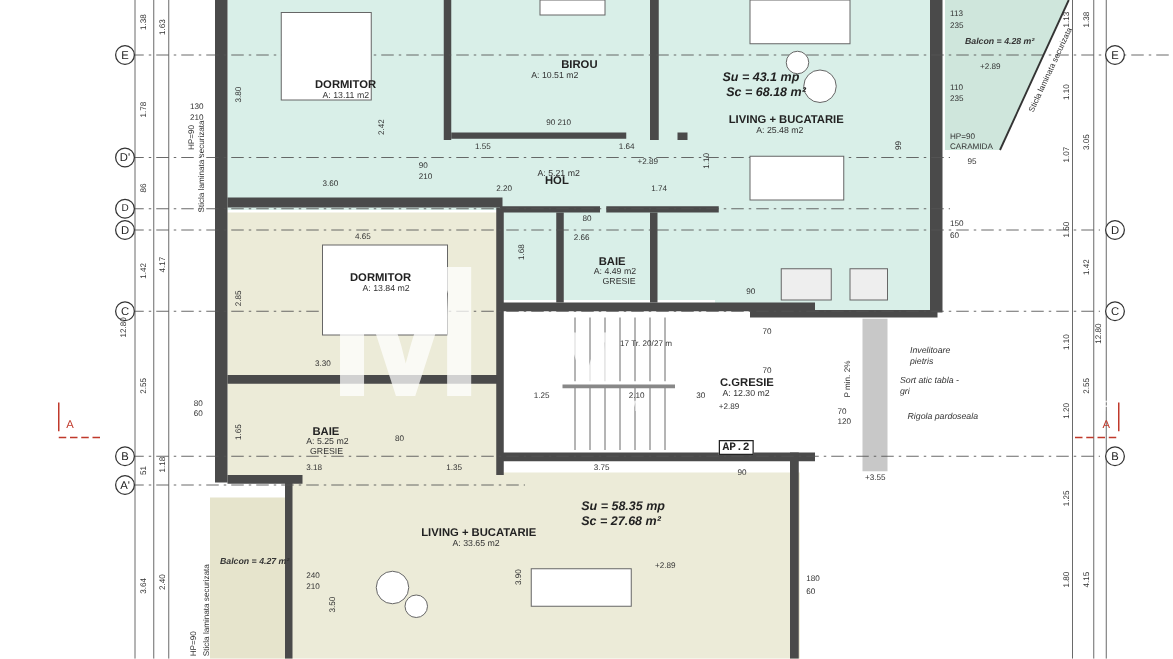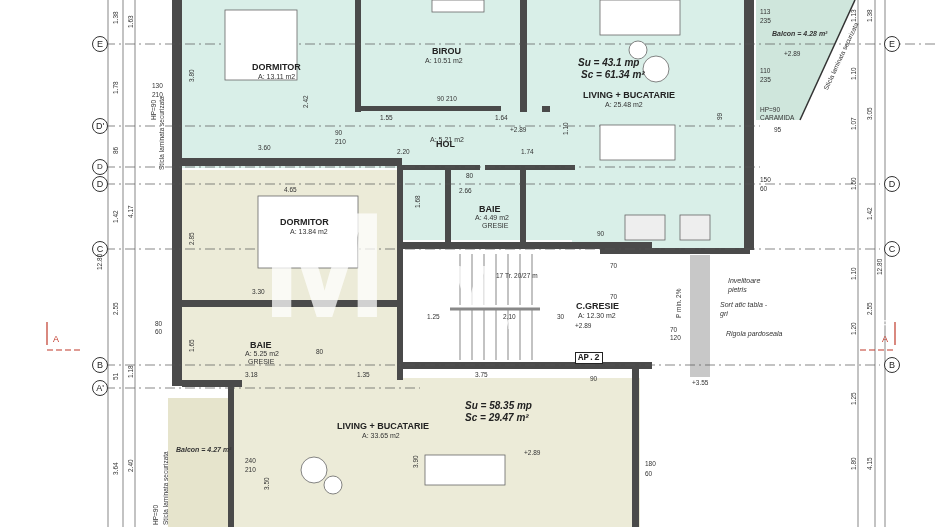--- a/index.html
+++ b/index.html
@@ -139,50 +139,50 @@
 <div class="grid-label" style="left:884px; top:176px;">D</div>
 <div class="grid-label" style="left:884px; top:241px;">C</div>
 <div class="grid-label" style="left:884px; top:357px;">B</div>
 
 <div class="sec-label" style="left:53px; top:334px;">A</div>
 <div class="sec-label" style="left:882px; top:334px;">A</div>
 
 <div class="room-name" style="left:252px; top:62px;">DORMITOR</div>
 <div class="room-area" style="left:258px; top:73px;">A: 13.11 m2</div>
 
-<div class="room-name" style="left:432px; top:46px;">BIROU</div>
+<div class="room-name" style="left:449px; top:46px;">BIROU</div>
 <div class="room-area" style="left:425px; top:57px;">A: 10.51 m2</div>
 
 <div class="room-name" style="left:436px; top:139px;">HOL</div>
 <div class="room-area" style="left:430px; top:136px;">A: 5.21 m2</div>
 
 <div class="room-name" style="left:479px; top:204px;">BAIE</div>
 <div class="room-area" style="left:475px; top:214px;">A: 4.49 m2</div>
 <div class="room-area" style="left:482px; top:222px;">GRESIE</div>
 
 <div class="su" style="left:578px; top:57px;">Su = 43.1 mp</div>
-<div class="su" style="left:581px; top:69px;">Sc = 61.34 m²</div>
+<div class="su" style="left:581px; top:69px;">Sc = 68.18 m²</div>
 <div class="room-name" style="left:583px; top:90px;">LIVING + BUCATARIE</div>
 <div class="room-area" style="left:605px; top:101px;">A: 25.48 m2</div>
 
 <div class="note" style="left:772px; top:30px; font-weight:bold;">Balcon = 4.28 m²</div>
 <div class="dim" style="left:784px; top:50px;">+2.89</div>
 <div class="dim" style="left:760px; top:106px;">HP=90</div>
 <div class="dim" style="left:760px; top:114px;">CARAMIDA</div>
 <div class="notev" style="left:822px; top:88px; transform:rotate(-65deg);">Sticla laminata securizata</div>
 
 <div class="room-name" style="left:280px; top:217px;">DORMITOR</div>
 <div class="room-area" style="left:290px; top:228px;">A: 13.84 m2</div>
 
 <div class="room-name" style="left:250px; top:340px;">BAIE</div>
 <div class="room-area" style="left:245px; top:350px;">A: 5.25 m2</div>
 <div class="room-area" style="left:248px; top:358px;">GRESIE</div>
 
 <div class="su" style="left:465px; top:400px;">Su = 58.35 mp</div>
-<div class="su" style="left:465px; top:412px;">Sc = 29.47 m²</div>
+<div class="su" style="left:465px; top:412px;">Sc = 27.68 m²</div>
 <div class="room-name" style="left:337px; top:421px;">LIVING + BUCATARIE</div>
 <div class="room-area" style="left:362px; top:432px;">A: 33.65 m2</div>
 
 <div class="note" style="left:176px; top:446px; font-weight:bold;">Balcon = 4.27 m²</div>
 <div class="notev" style="left:162px; top:525px;">Sticla laminata securizata</div>
 <div class="notev" style="left:152px; top:525px;">HP=90</div>
 
 <div class="ap-label" style="left:575px; top:352px;font-family:Liberation Mono, monospace;">AP.2</div>
 
 <div class="room-name" style="left:576px; top:301px;">C.GRESIE</div>

